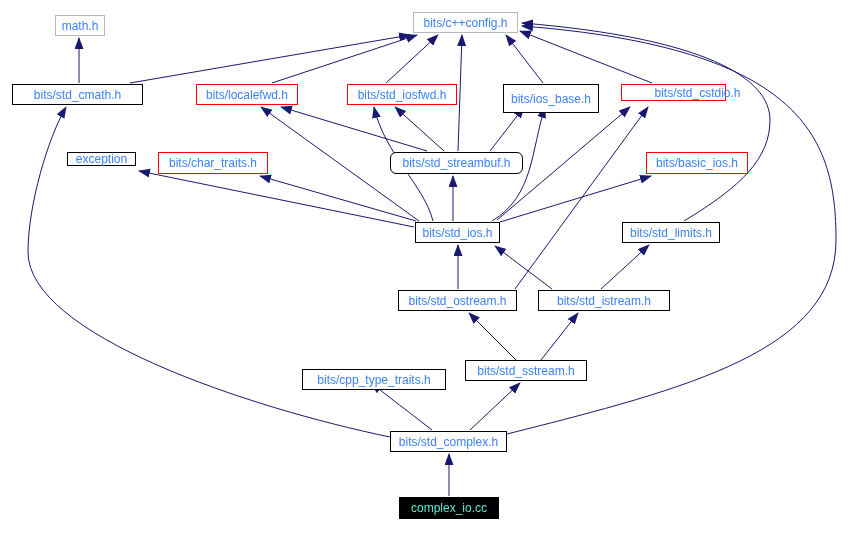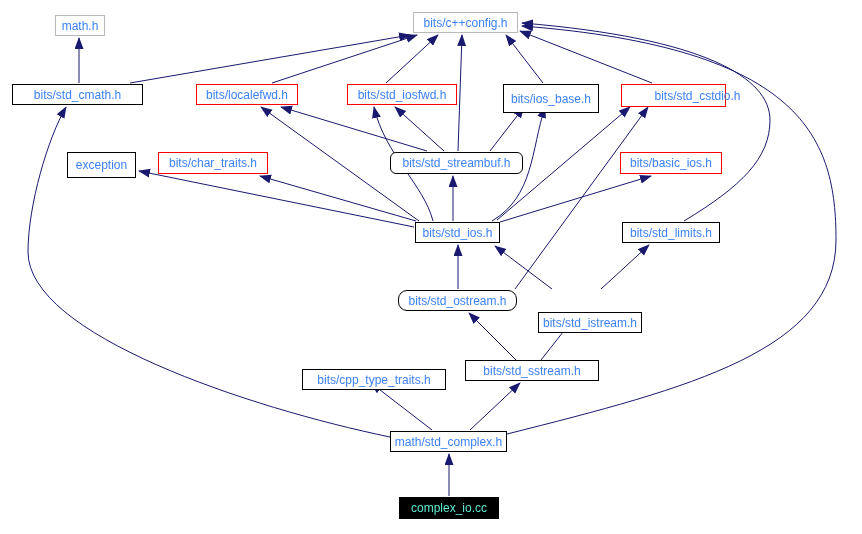--- a/index.html
+++ b/index.html
@@ -57,27 +57,27 @@
       <path d="M 543 83 L 506 35" class="edge" marker-end="url(#arrow)"></path>
       <path d="M 652 83 L 520 31" class="edge" marker-end="url(#arrow)"></path>
     </svg>
   <div id="node-layer">
       <div class="node gray" style="left: 55px; top: 15px; width: 50px; height: 21px;">math.h</div>
       <div class="node gray" style="left: 413px; top: 12px; width: 105px; height: 21px;">bits/c++config.h</div>
       <div class="node black" style="left: 12px; top: 84px; width: 131px; height: 21px;">bits/std_cmath.h</div>
       <div class="node red" style="left: 196px; top: 84px; width: 102px; height: 21px;">bits/localefwd.h</div>
       <div class="node red" style="left: 320px; top: 84px; width: 110px; height: 21px; margin-left: 27px;">bits/std_iosfwd.h</div>
       <div class="node black" style="left: 503px; top: 84px; width: 96px; height: 29px;">bits/ios_base.h</div>
-      <div class="node red" style="left: 621px; top: 84px; width: 105px; height: 23px; padding-left: 48px;">bits/std_cstdio.h</div>
-      <div class="node black" style="left: 67px; top: 152px; width: 69px; height: 26px;">exception</div>
+      <div class="node red" style="left: 621px; top: 84px; width: 105px; height: 17px; padding-left: 48px;">bits/std_cstdio.h</div>
+      <div class="node black" style="left: 67px; top: 152px; width: 69px; height: 14px;">exception</div>
       <div class="node red" style="left: 158px; top: 152px; width: 110px; height: 22px;">bits/char_traits.h</div>
       <div class="node black" style="left: 390px; top: 152px; width: 133px; height: 22px; border-radius: 6px;">bits/std_streambuf.h</div>
-      <div class="node red" style="left: 620px; top: 152px; width: 102px; height: 22px;">bits/basic_ios.h</div>
+      <div class="node red" style="left: 646px; top: 152px; width: 102px; height: 22px;">bits/basic_ios.h</div>
       <div class="node black" style="left: 415px; top: 222px; width: 85px; height: 21px;">bits/std_ios.h</div>
       <div class="node black" style="left: 622px; top: 222px; width: 98px; height: 21px;">bits/std_limits.h</div>
-      <div class="node black" style="left: 398px; top: 290px; width: 119px; height: 21px; border-radius: 9px;">bits/std_ostream.h</div>
-      <div class="node black" style="left: 538px; top: 290px; width: 104px; height: 21px; margin-top: 22px;">bits/std_istream.h</div>
+      <div class="node black" style="left: 398px; top: 290px; width: 119px; height: 21px;">bits/std_ostream.h</div>
+      <div class="node black" style="left: 538px; top: 290px; width: 132px; height: 21px;">bits/std_istream.h</div>
       <div class="node black" style="left: 302px; top: 360px; width: 144px; height: 21px; margin-top: 9px;">bits/cpp_type_traits.h</div>
-      <div class="node black" style="left: 465px; top: 360px; width: 134px; height: 21px;">bits/std_sstream.h</div>
-      <div class="node black" style="left: 390px; top: 431px; width: 117px; height: 21px;">math/std_complex.h</div>
+      <div class="node black" style="left: 465px; top: 360px; width: 122px; height: 21px;">bits/std_sstream.h</div>
+      <div class="node black" style="left: 390px; top: 431px; width: 117px; height: 21px;">bits/std_complex.h</div>
       <div class="node filled" style="left: 399px; top: 497px; width: 100px; height: 22px;">complex_io.cc</div>
     </div>
 </div>
 
 </body></html>

